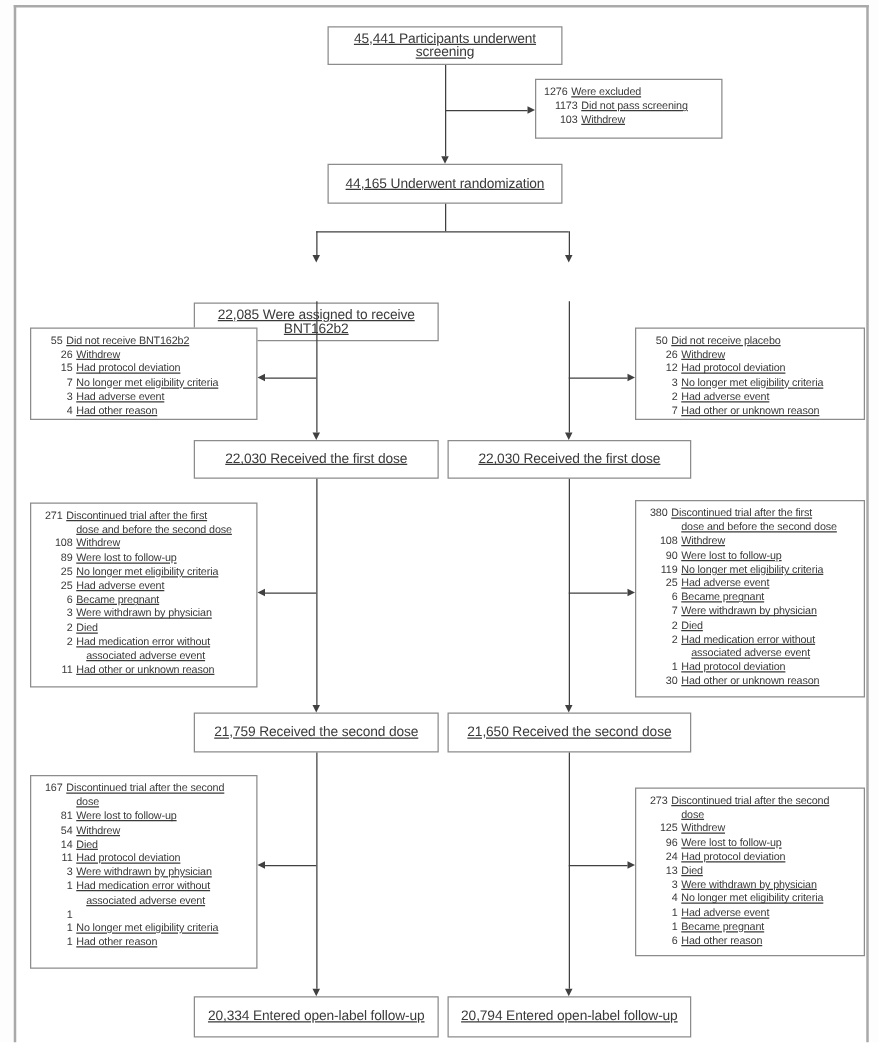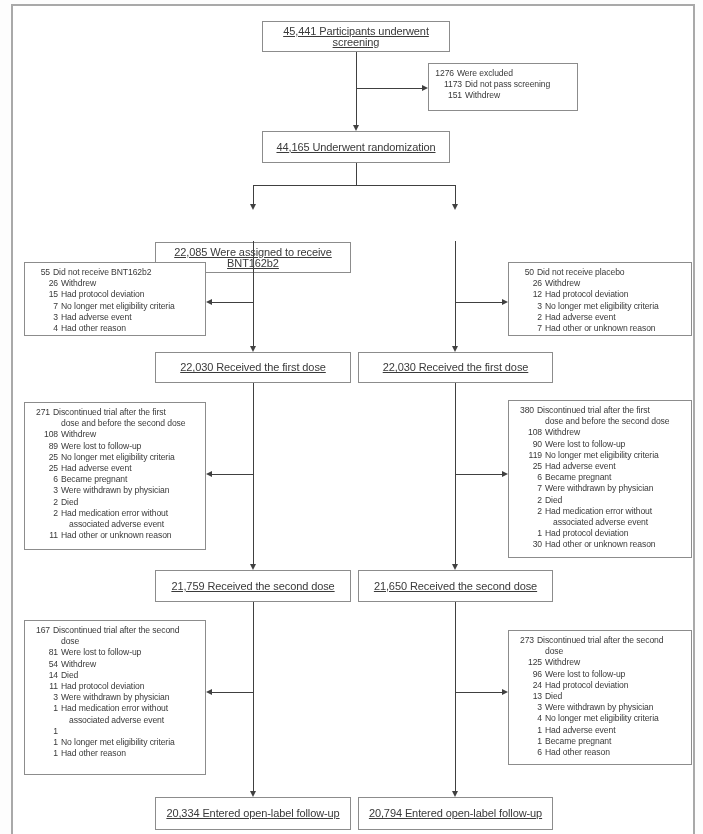--- a/index.html
+++ b/index.html
@@ -14,21 +14,21 @@
   .box{
     position:absolute;background:#ffffff;border:1px solid #8c8c8c;box-sizing:border-box;
   }
   .center-box{display:flex;align-items:center;justify-content:center;text-align:center;}
   .center-box .ctext{font-size:11px;letter-spacing:-0.1px;line-height:11px;padding:0 3px;text-decoration:underline;}
   .detail-box{padding:4px 5px;font-size:8.6px;letter-spacing:-0.1px;line-height:11.2px;}
   .line{display:flex;align-items:flex-start;}
   .num{flex:0 0 auto;text-align:right;margin-right:3px;white-space:nowrap;}
   .num.lvl0{width:20px;}
   .num.lvl1{width:28px;}
-  .txt{flex:1 1 auto;white-space:pre-wrap;padding-left:8px;text-indent:-8px;}
+  .txt{flex:1 1 auto;white-space:pre-wrap;padding-left:8px;text-indent:-8px;text-decoration:underline;}
   .vline{position:absolute;width:1px;background:#4b4b4b;}
   .hline{position:absolute;height:1px;background:#4b4b4b;}
   .head{position:absolute;width:0;height:0;}
   .head.down{border-left:3.5px solid transparent;border-right:3.5px solid transparent;border-top:6px solid #404040;}
   .head.left{border-top:3.5px solid transparent;border-bottom:3.5px solid transparent;border-right:6px solid #404040;}
   .head.right{border-top:3.5px solid transparent;border-bottom:3.5px solid transparent;border-left:6px solid #404040;}
   
   #b-screening{left:262px;top:21px;width:188px;height:31px;}
   #b-excluded{left:428px;top:63px;width:150px;height:48px;}
   #b-randomization{left:262px;top:131px;width:188px;height:32px;}
@@ -84,21 +84,21 @@
   <div class="box detail-box" id="b-excluded" style="border-color: rgb(140, 140, 140);">
       <div class="line">
         <span class="num lvl0">1276</span>
         <span class="txt">Were excluded</span>
       </div>
       <div class="line">
         <span class="num lvl1">1173</span>
         <span class="txt">Did not pass screening</span>
       </div>
       <div class="line">
-        <span class="num lvl1">151</span>
+        <span class="num lvl1">103</span>
         <span class="txt">Withdrew</span>
       </div>
     </div>
   <div class="box detail-box" id="b-notreceive-bnt" style="border-color: rgb(140, 140, 140);">
       <div class="line">
         <span class="num lvl0">55</span>
         <span class="txt">Did not receive BNT162b2</span>
       </div>
       <div class="line">
         <span class="num lvl1">26</span>

